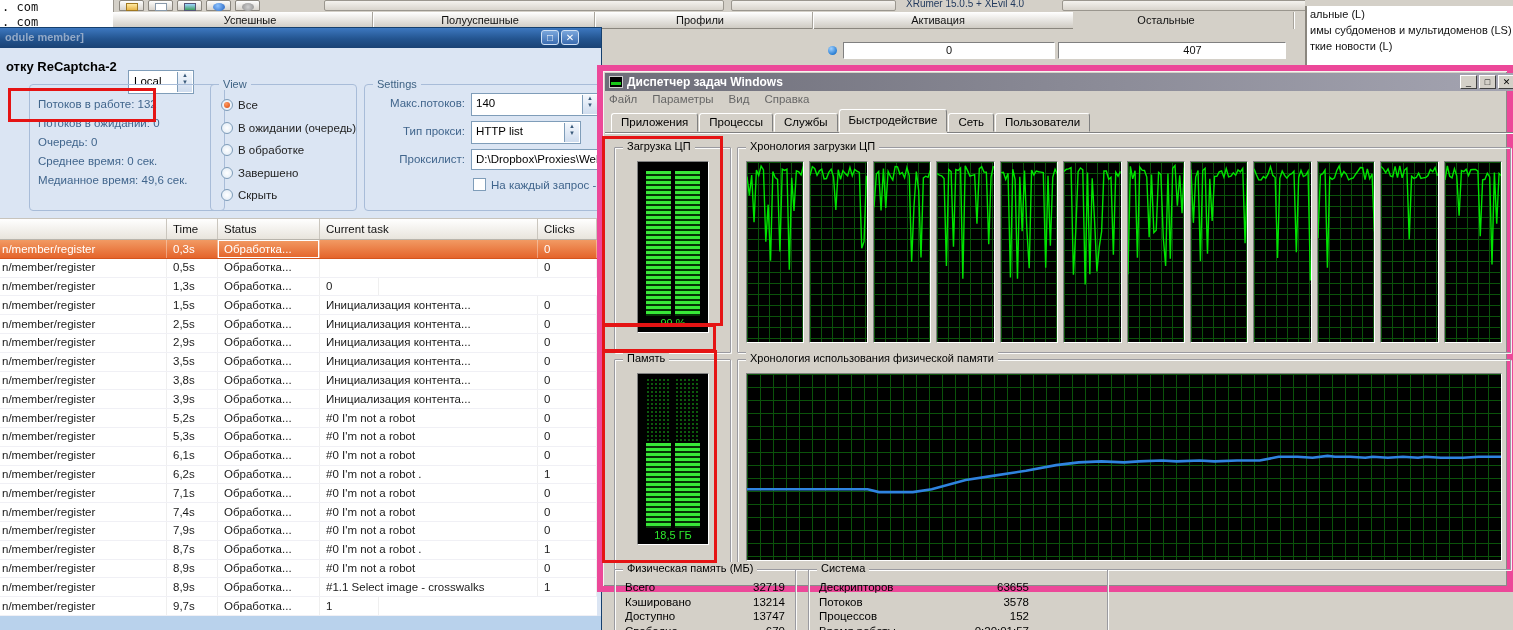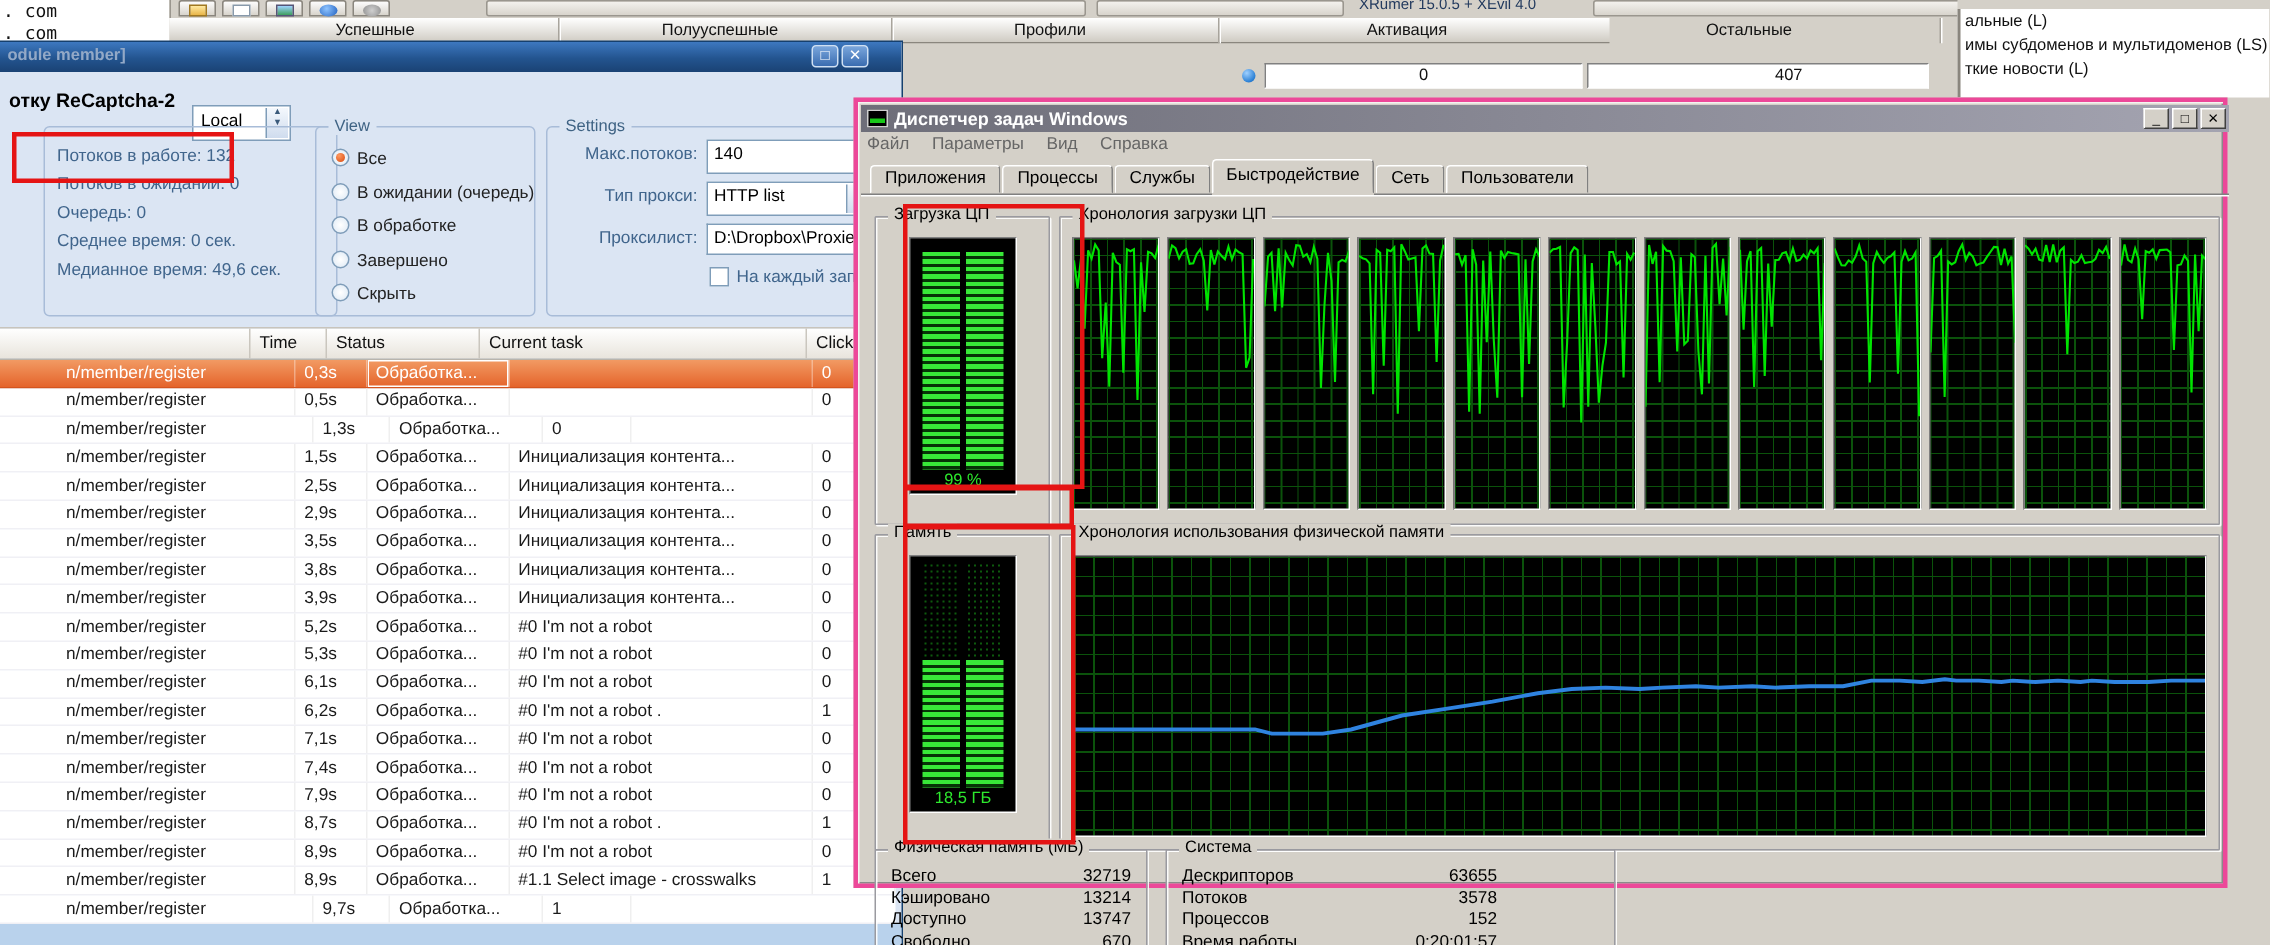--- a/index.html
+++ b/index.html
@@ -51,28 +51,28 @@
   .cb { position:absolute; width:13px; height:13px; background:#fff; border:1px solid #7f9db9; }
   .cblbl { position:absolute; font-size:11.5px; color:#40658c; white-space:nowrap; }
 
   
   #ttable { position:absolute; left:0; top:190px; width:597px; }
   #thead { display:flex; height:22px; background:linear-gradient(#ffffff,#e8e4dc); border-top:1px solid #c8c4bc; border-bottom:1px solid #b8b4ac; }
   #thead .hc { border-right:1px solid #cac6be; font-size:11.5px; color:#111; padding:4px 0 0 6px; }
   .c0{width:167px;} .c1{width:51px;} .c2{width:102px;} .c3{width:218px;} .c4{width:59px;}
   #tbody .row { display:flex; height:18.8px; background:#fff; border-bottom:1px solid #f0f0f5; }
   #tbody .cell { font-size:11.5px; color:#1a1a1a; padding:2.5px 0 0 6px; border-right:1px solid #efefef; overflow:hidden; white-space:nowrap; }
-  #tbody .cell.c0 { padding-left:2px;margin-left:42px; }
+  #tbody .cell.c0 { padding-left:2px; }
   #tbody .row.selected { background:linear-gradient(#f29a63,#e4642b); border-bottom:1px solid #d4541e; }
   #tbody .row.selected .cell { color:#fff; border-right-color:rgba(255,255,255,.35); }
   #tbody .row.selected .c2 { box-shadow:inset 0 0 0 1px #fff; }
   #mod-bottomstrip { position:absolute; left:0; top:588px; width:601px; height:14px; background:#b9d2ec; }
 
   
-  #tm { left:569px; top:65px; width:916px; height:527px; background:#d4d0c8; border:3px solid #ec4899; box-shadow:inset 1px 1px 0 #f5f4f1, inset -1px -1px 0 #8a8a8a; z-index:3; }
+  #tm { left:597px; top:65px; width:916px; height:527px; background:#d4d0c8; border:6px solid #ec4899; box-shadow:inset 1px 1px 0 #f5f4f1, inset -1px -1px 0 #8a8a8a; z-index:3; }
   #tm-title { position:absolute; left:2px; top:2px; width:912px; height:18px; background:linear-gradient(90deg,#6e6e79,#a4a4b1); }
   #tm-title .ttxt { position:absolute; left:22px; top:2px; color:#fff; font-weight:bold; font-size:12px; }
   #tm-appicon { position:absolute; left:4px; top:3px; width:14px; height:12px; background:#000; border:1px solid #cfcfcf; }
   #tm-appicon::after { content:""; position:absolute; left:1px; top:5px; width:10px; height:3px; background:#19c819; }
   .tmbtn { position:absolute; top:2px; width:17px; height:14px; background:#d4d0c8; border:1px solid; border-color:#fff #404040 #404040 #fff; font-size:9px; line-height:12px; text-align:center; color:#000; }
   #tm-menu { position:absolute; left:6px; top:22px; height:16px; }
   #tm-menu span { font-size:11.5px; color:#666; margin-right:15px; }
   #tm-tabs { position:absolute; left:8px; top:40px; height:21px; display:flex; align-items:flex-end; }
   .tab { background:#d4d0c8; border:1px solid; border-color:#fff #808080 #d4d0c8 #fff; border-radius:3px 3px 0 0; padding:2px 9px 3px; font-size:11.5px; margin-right:1px; height:19px; }
   .tab.active { height:23px; margin-top:-4px; padding-top:4px; z-index:2; position:relative; box-shadow:0 1px 0 #d4d0c8; }

